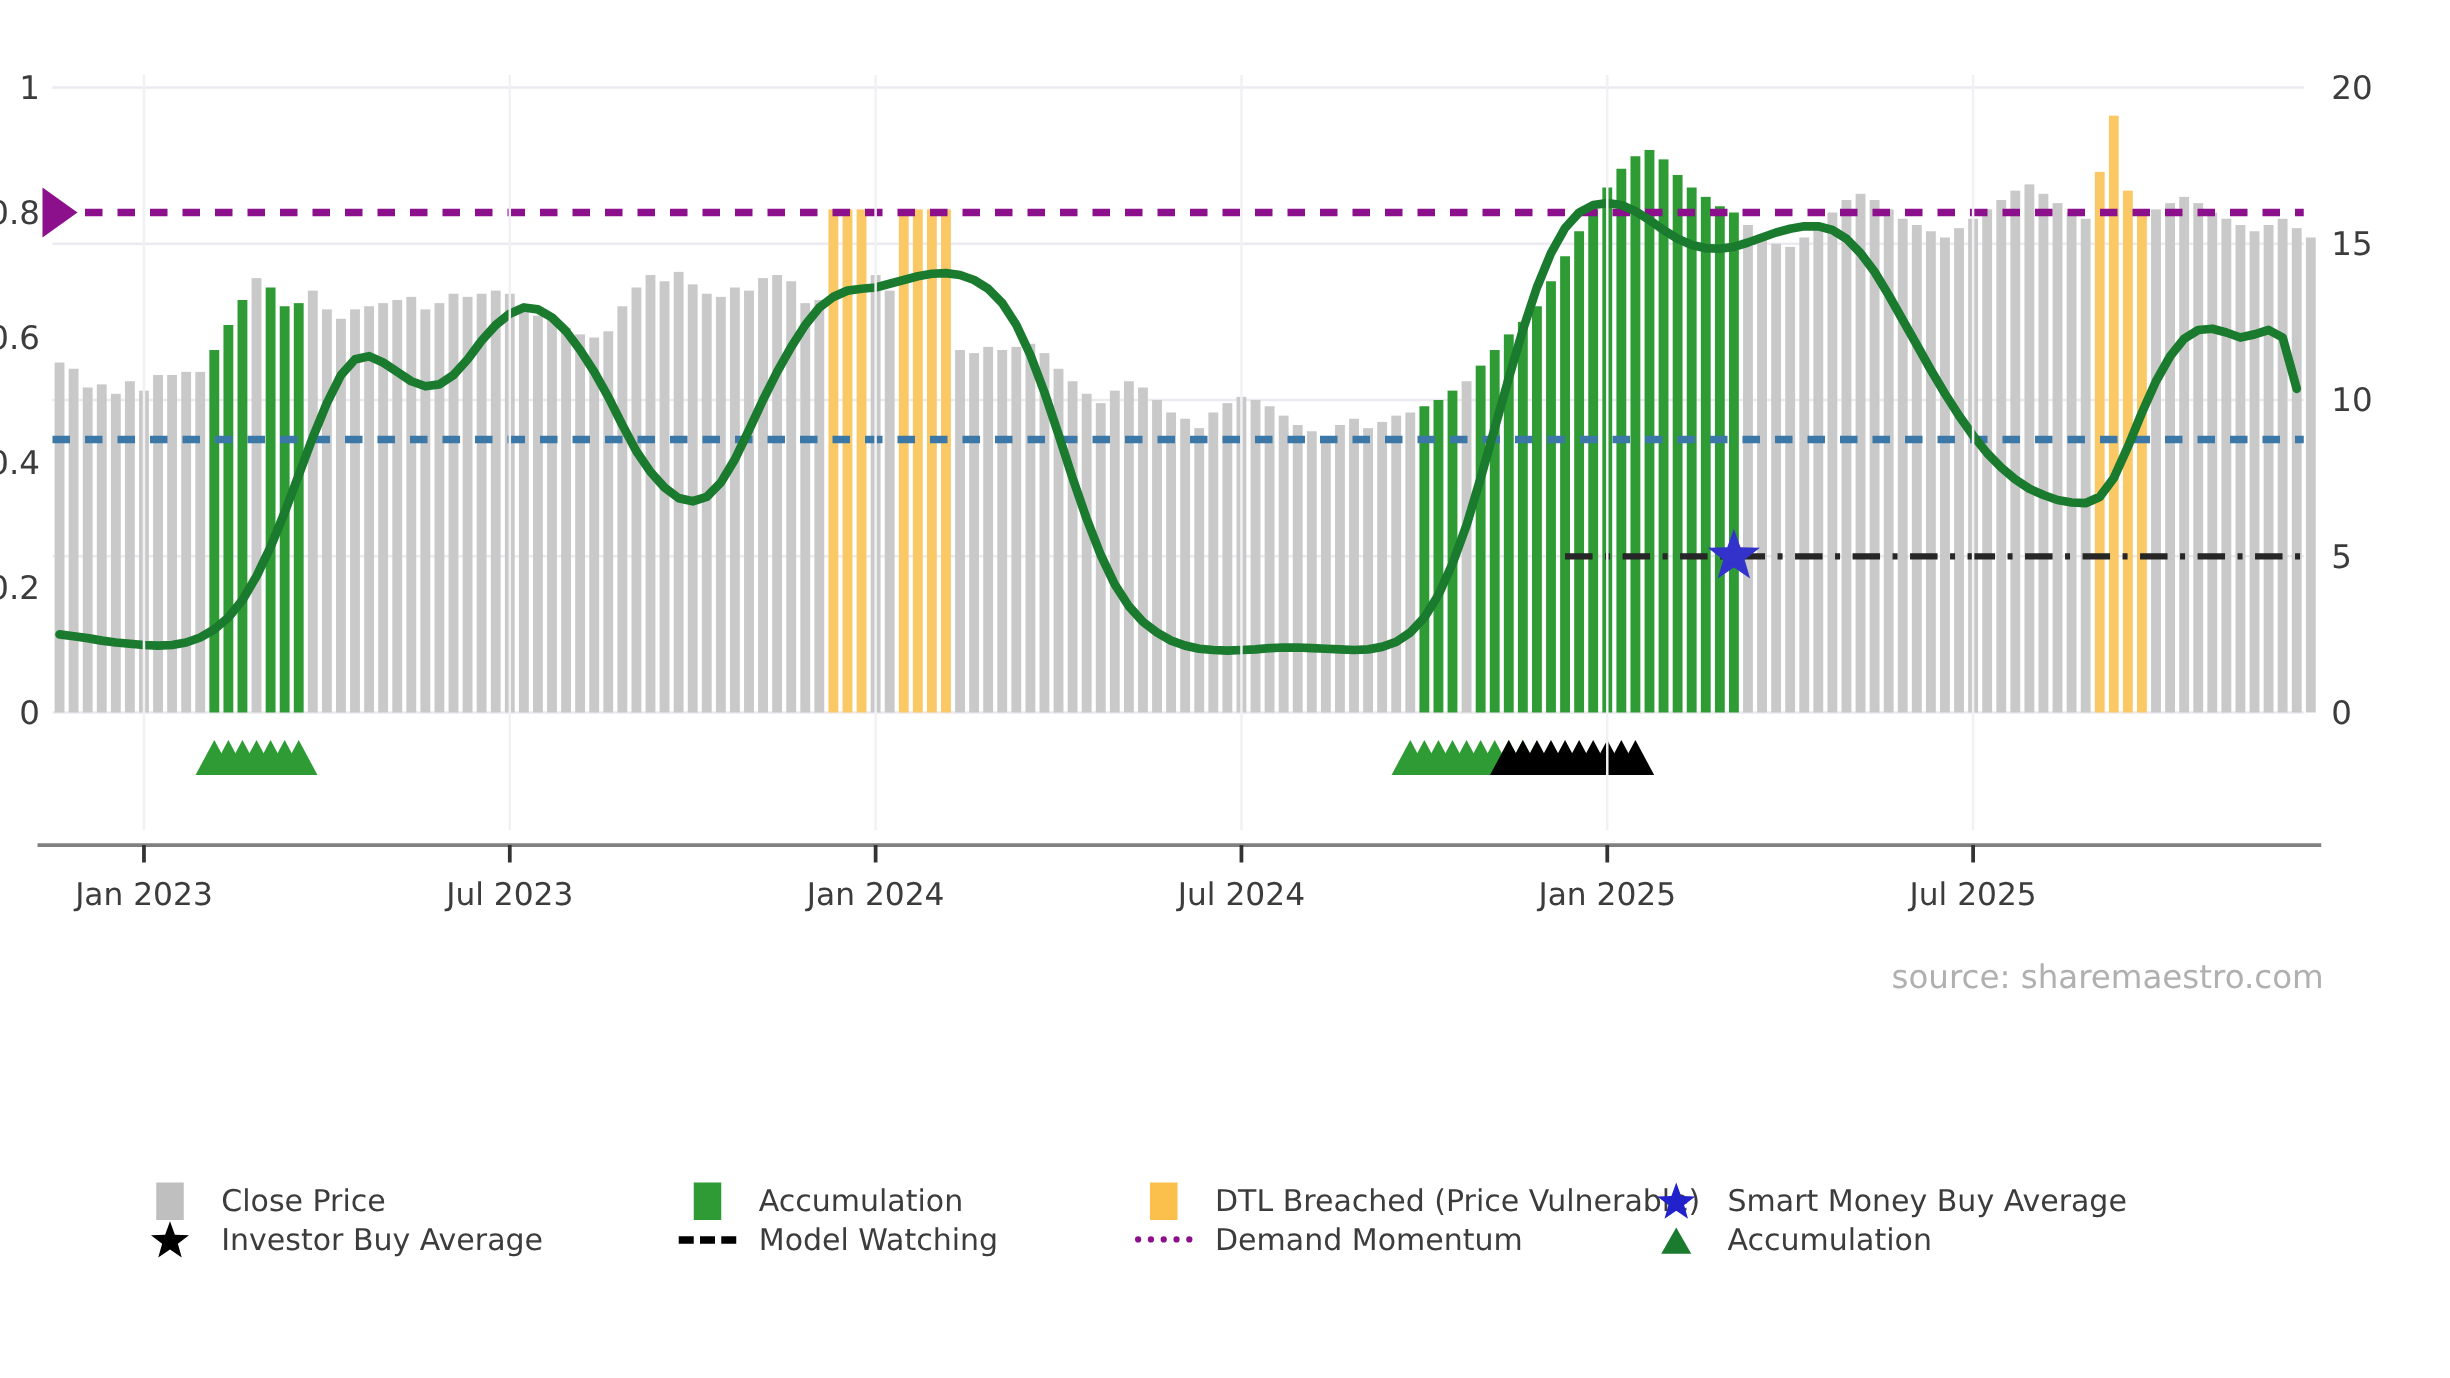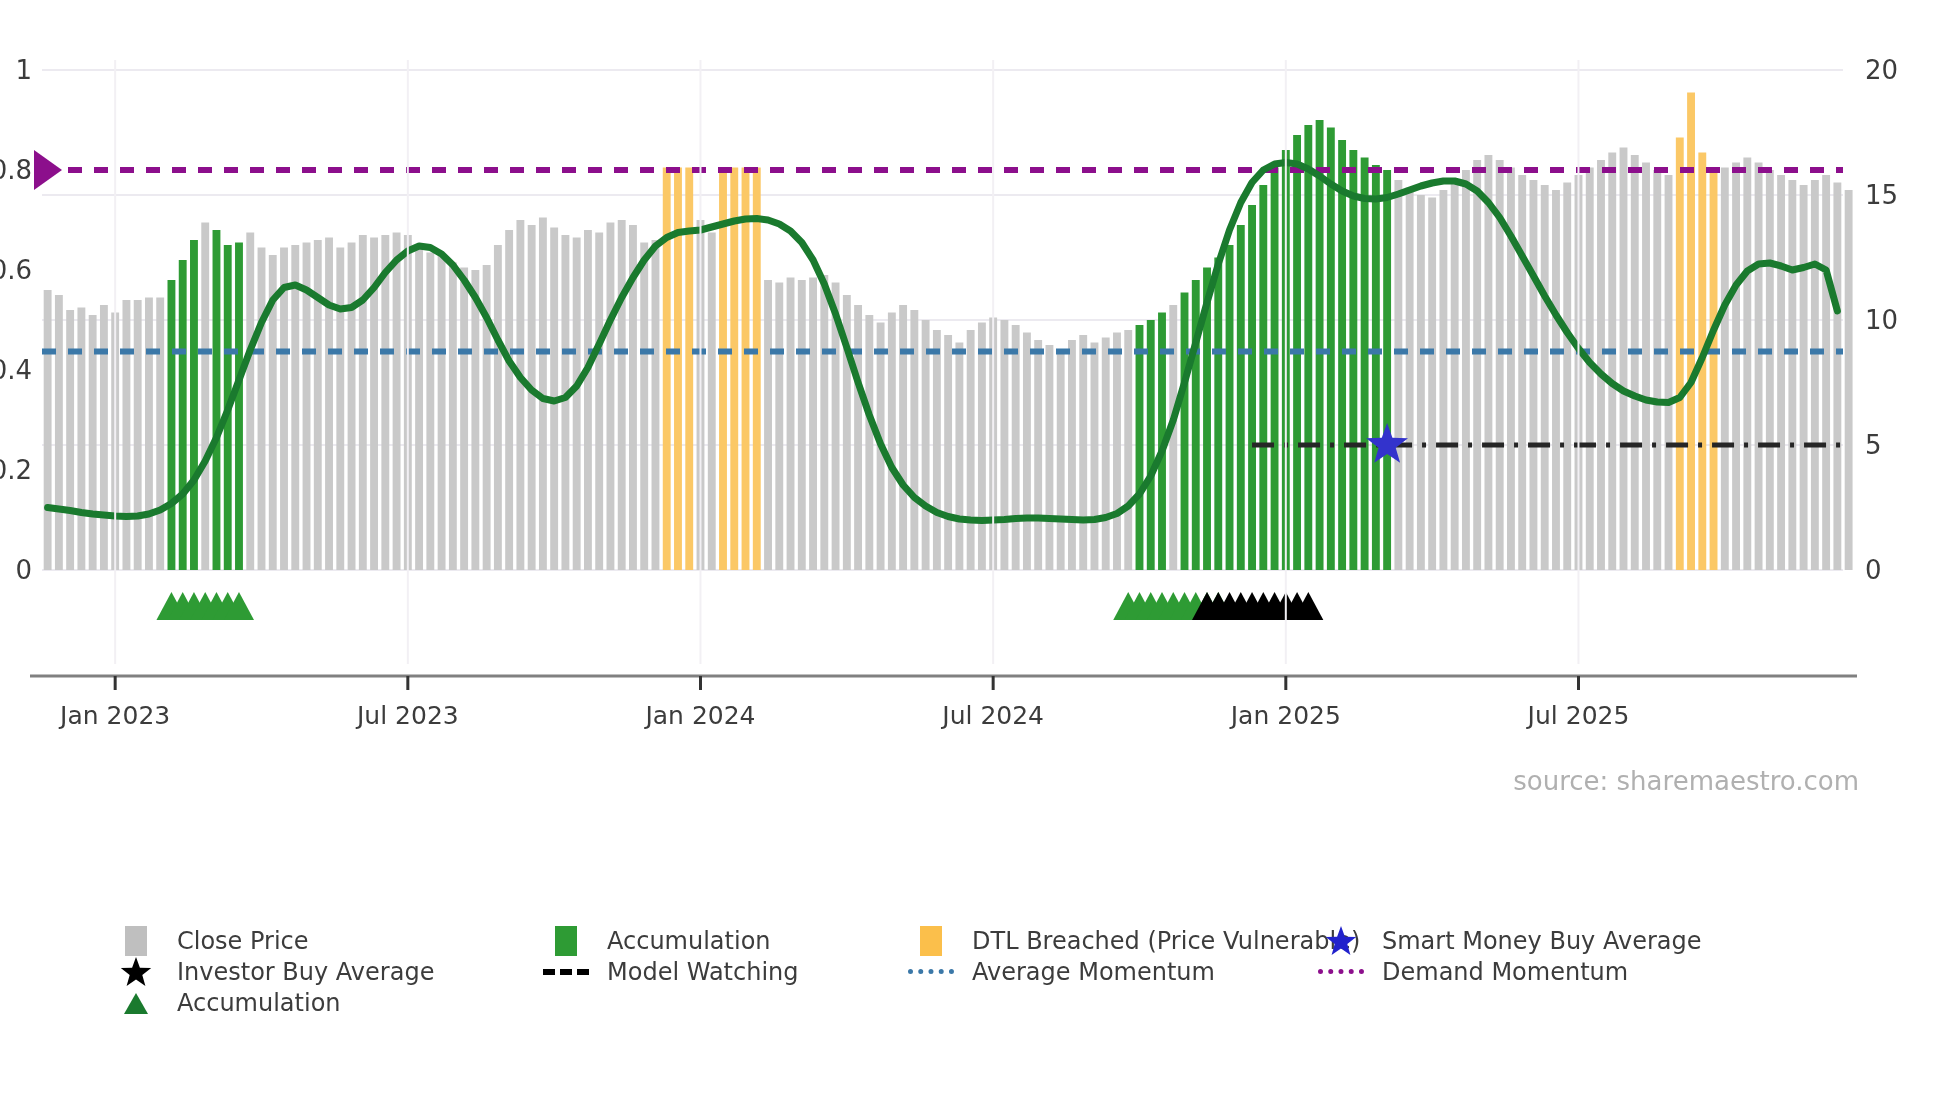--- a/index.html
+++ b/index.html
@@ -26,21 +26,21 @@
   .source-text{
     font-family:"DejaVu Sans", sans-serif;
     font-size:26px;
     fill:#b0b0b0;
   }
 
   
   #legend{
     position:absolute;
     left:105px;
-    top:925px;
+    top:945px;
     width:1800px;
     display:grid;
     grid-template-columns:430px 365px 410px 400px;
     grid-auto-rows:31px;
     row-gap:0px;
     align-items:center;
   }
   .legend-item{
     display:flex;
     align-items:center;
@@ -357,26 +357,20 @@
         <span class="legend-text">Investor Buy Average</span>
       </div>
       <div class="legend-item">
         <span class="legend-key">
           <span class="sw-dashline" style="border-top-color:#000000"></span>
         </span>
         <span class="legend-text">Model Watching</span>
       </div>
       <div class="legend-item">
         <span class="legend-key">
-          <span class="sw-dotline" style="border-top-color:#3b78a8"></span>
-        </span>
-        <span class="legend-text">Average Momentum</span>
-      </div>
-      <div class="legend-item">
-        <span class="legend-key">
           <span class="sw-dotline" style="border-top-color:#8c0f8c"></span>
         </span>
         <span class="legend-text">Demand Momentum</span>
       </div>
       <div class="legend-item">
         <span class="legend-key">
           <svg width="32" height="30" viewBox="0 0 32 30">
       <path d="M 4 26 L 16 5 L 28 26 Z" fill="#1a7a2e"></path>
           </svg>
         </span>

